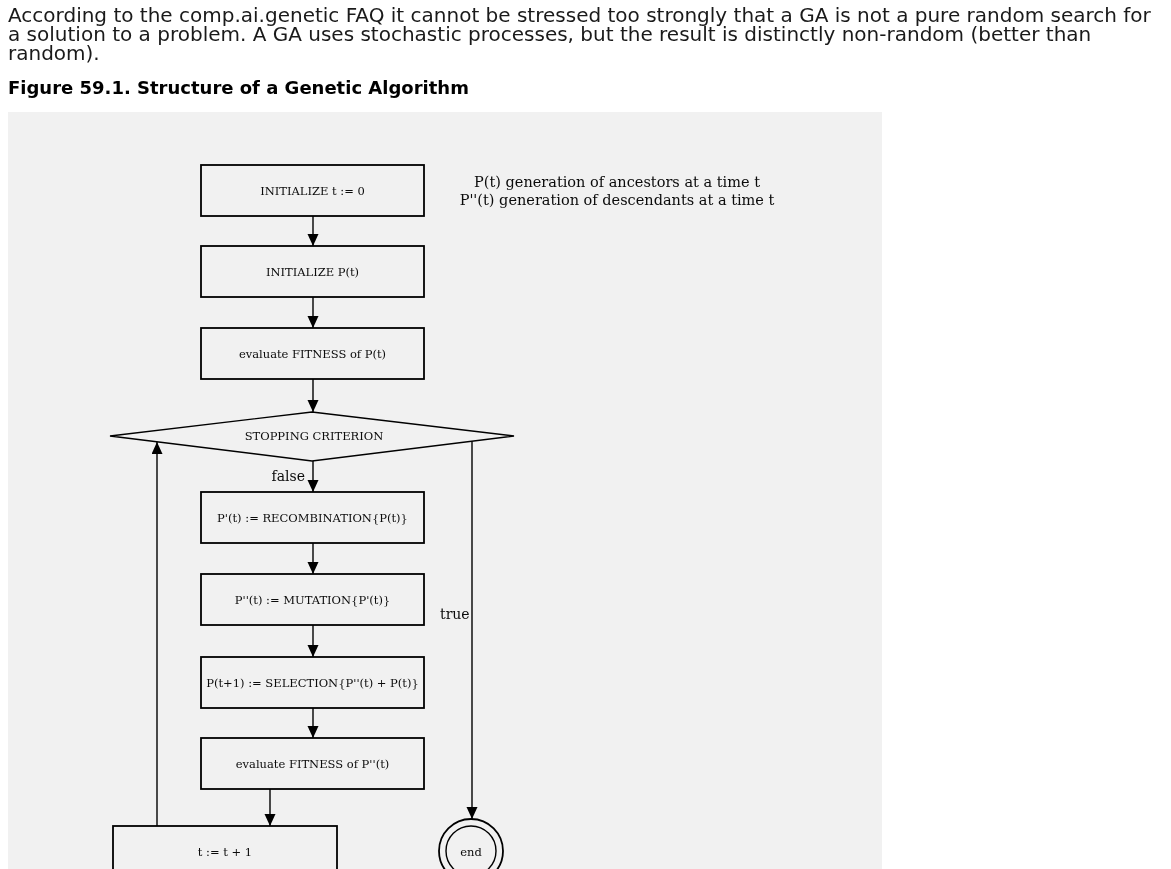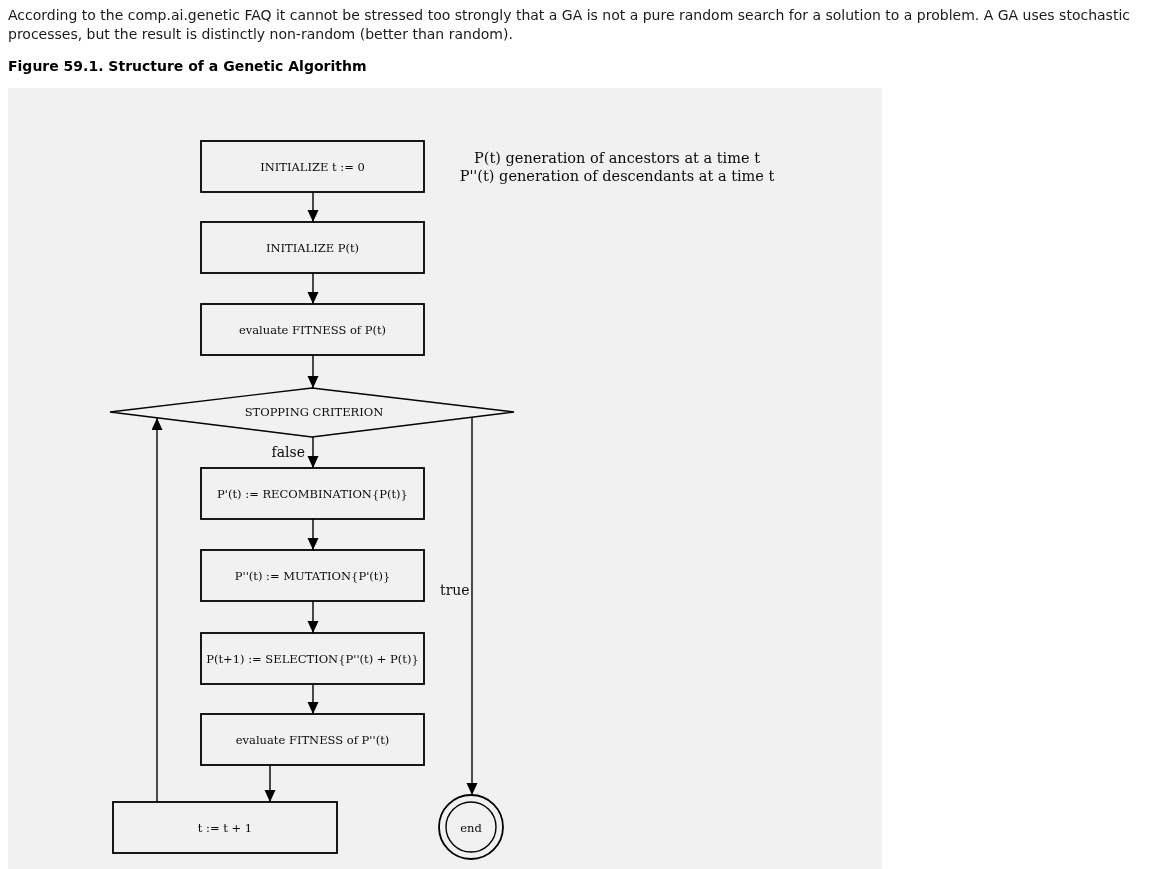--- a/index.html
+++ b/index.html
@@ -10,27 +10,27 @@
     height: 869px;
     overflow: hidden;
   }
   .page {
     padding: 6px 6px 0 8px;
     font-family: "DejaVu Sans", "Liberation Sans", sans-serif;
   }
   .intro {
     margin: 0;
     width: 1157px;
-    font-size: 14px;
+    font-size: 20px;
     line-height: 19px;
     color: #1a1a1a;
   }
   .figure-caption {
     margin: 14px 0 12px 0;
-    font-size: 14px;
+    font-size: 18px;
     font-weight: bold;
     color: #000000;
     font-family: "DejaVu Sans", "Liberation Sans", sans-serif;
   }
   .figure-panel {
     margin-top: 14px;
     width: 874px;
     height: 781px;
     background: #f1f1f1;
   }

